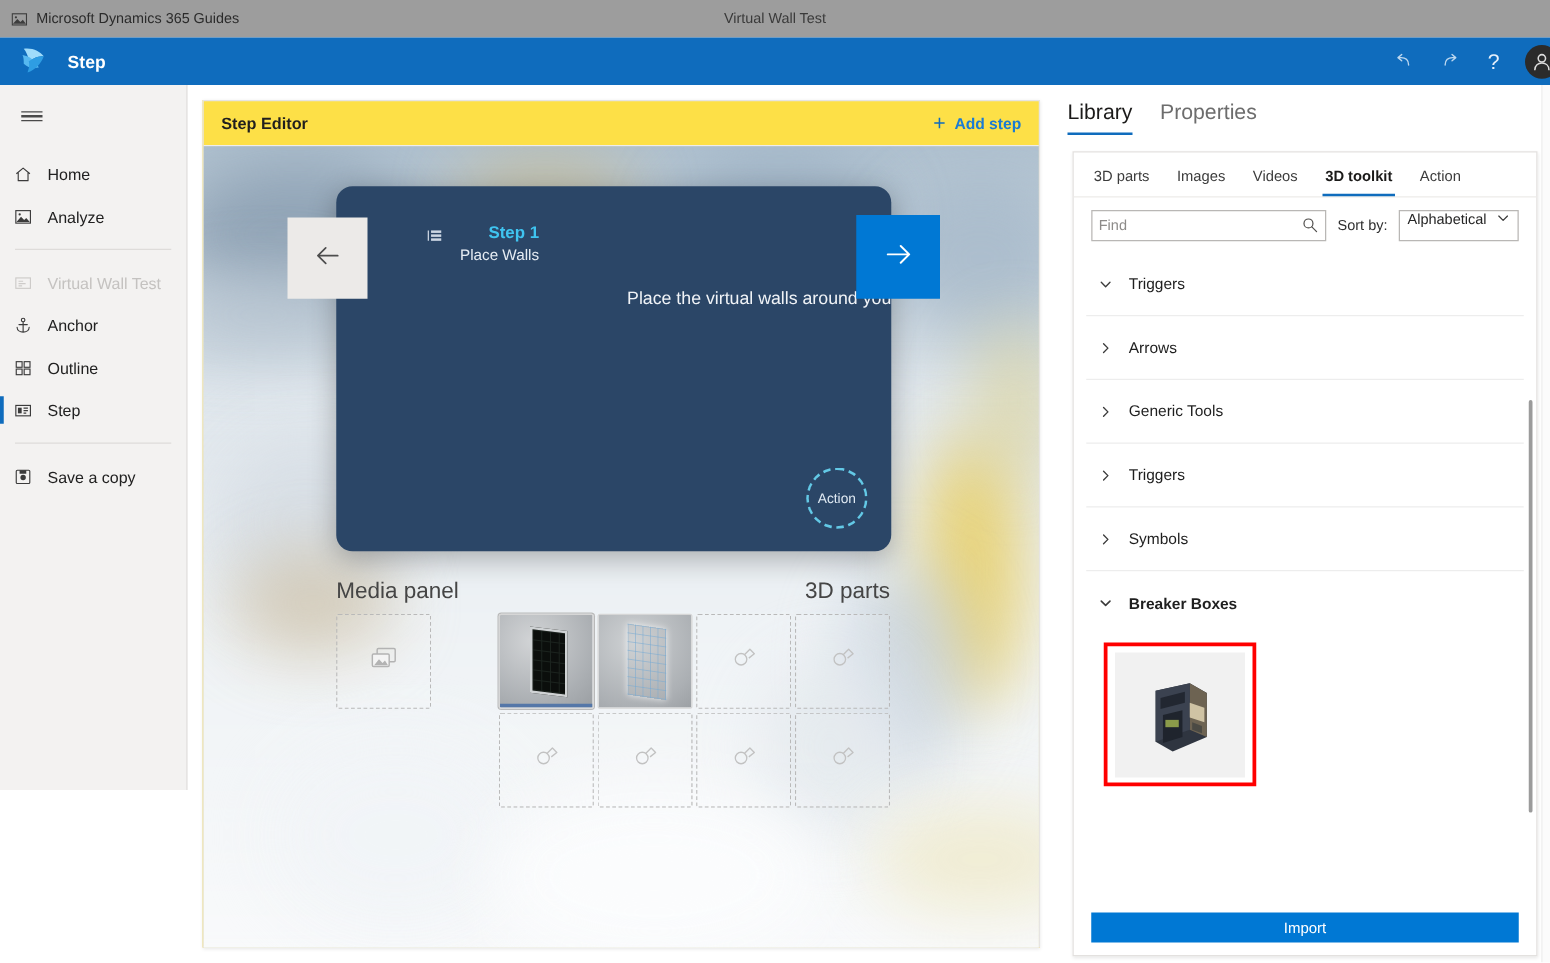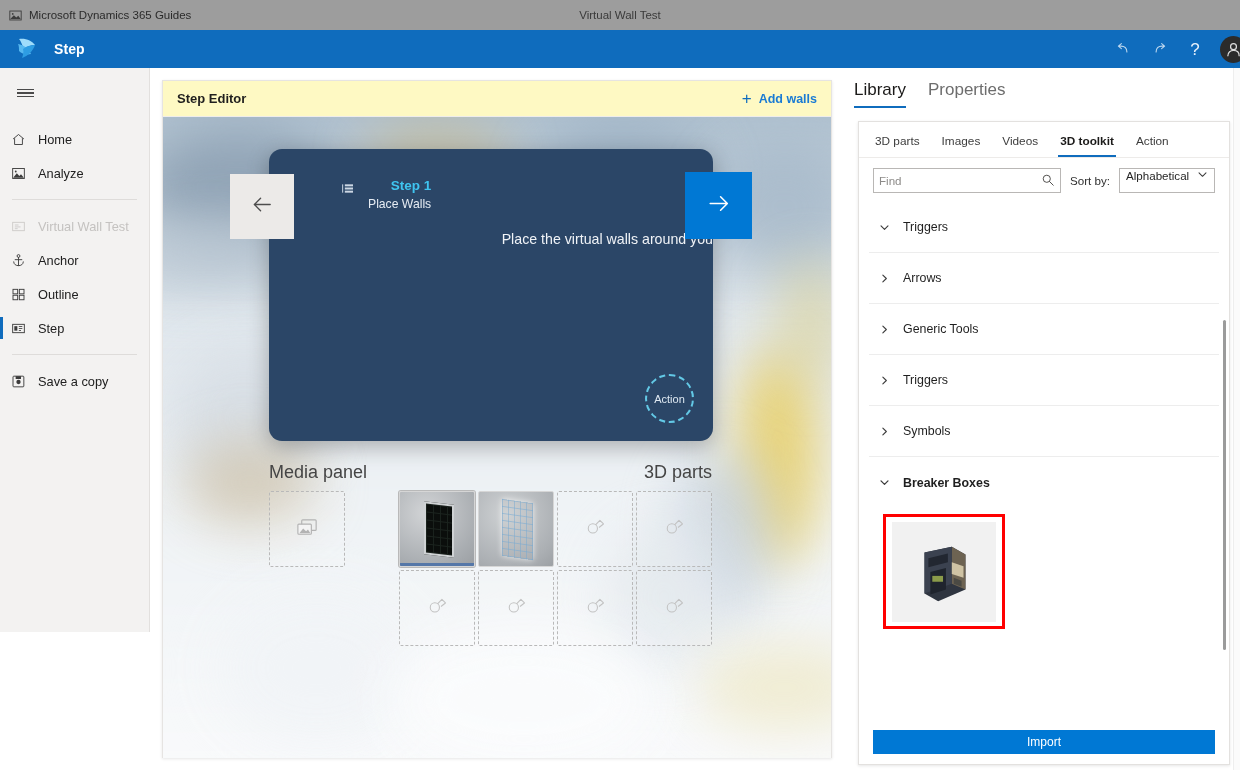--- a/index.html
+++ b/index.html
@@ -58,21 +58,21 @@
   .side-item.disabled { color:#c4c2c0; cursor:default; }
   .side-item.disabled .si-icon { color:#cdcbc9; }
   .side-item.selected::before {
     content:""; position:absolute; left:0; top:6px; width:2.6px; height:22px; background:#0f6cbd;
   }
   .side-sep { height:1px; background:#dedcda; margin:9px 12px 9px 12px; }
 
   
   .editor {
     position:absolute; left:162px; top:80px; width:670px; height:678px;
-    background:#fef9c3; border:1px solid #e6e4e2;
+    background:#fde047; border:1px solid #e6e4e2;
     box-shadow:0 1px 3px rgba(0,0,0,.10);
   }
   .editor-head {
     height:36px; display:flex; align-items:center; padding:0 14px 0 14px;
     border-bottom:1px solid #efedeb;
   }
   .editor-title { font-size:13px; font-weight:bold; color:#201f1e; }
   .add-step { margin-left:auto; display:flex; align-items:center; gap:7px; cursor:pointer; }
   .add-step .plus { color:#0f6cbd; font-size:17px; line-height:1; font-weight:300; }
   .add-step .lbl { color:#1a7bd4; font-size:12.5px; font-weight:bold; }
@@ -332,21 +332,21 @@
       </span>
       <span>Save a copy</span>
     </div>
   </div>
 
   <div class="editor">
     <div class="editor-head">
       <span class="editor-title">Step Editor</span>
       <span class="add-step">
         <span class="plus">+</span>
-        <span class="lbl">Add walls</span>
+        <span class="lbl">Add step</span>
       </span>
     </div>
 
     <div class="viewport">
 
       <div class="bg">
         <div class="layer" style="left:-10%;top:-12%;width:125%;height:48%;background:linear-gradient(180deg,#9fb4c6 0%,#c5d2dc 55%,#e4eaef 100%);border-radius:0;filter:blur(18px);"></div>
         <div class="layer" style="left:-10%;top:30%;width:125%;height:75%;background:linear-gradient(180deg,#dfe6ec 0%,#eef2f5 38%,#fafbfc 100%);border-radius:0;filter:blur(16px);"></div>
         <div class="layer" style="left:-4%;top:2%;width:30%;height:18%;background:#7e93a8;opacity:.7;"></div>
         <div class="layer" style="left:30%;top:0%;width:22%;height:12%;background:#c9b98a;opacity:.55;"></div>

